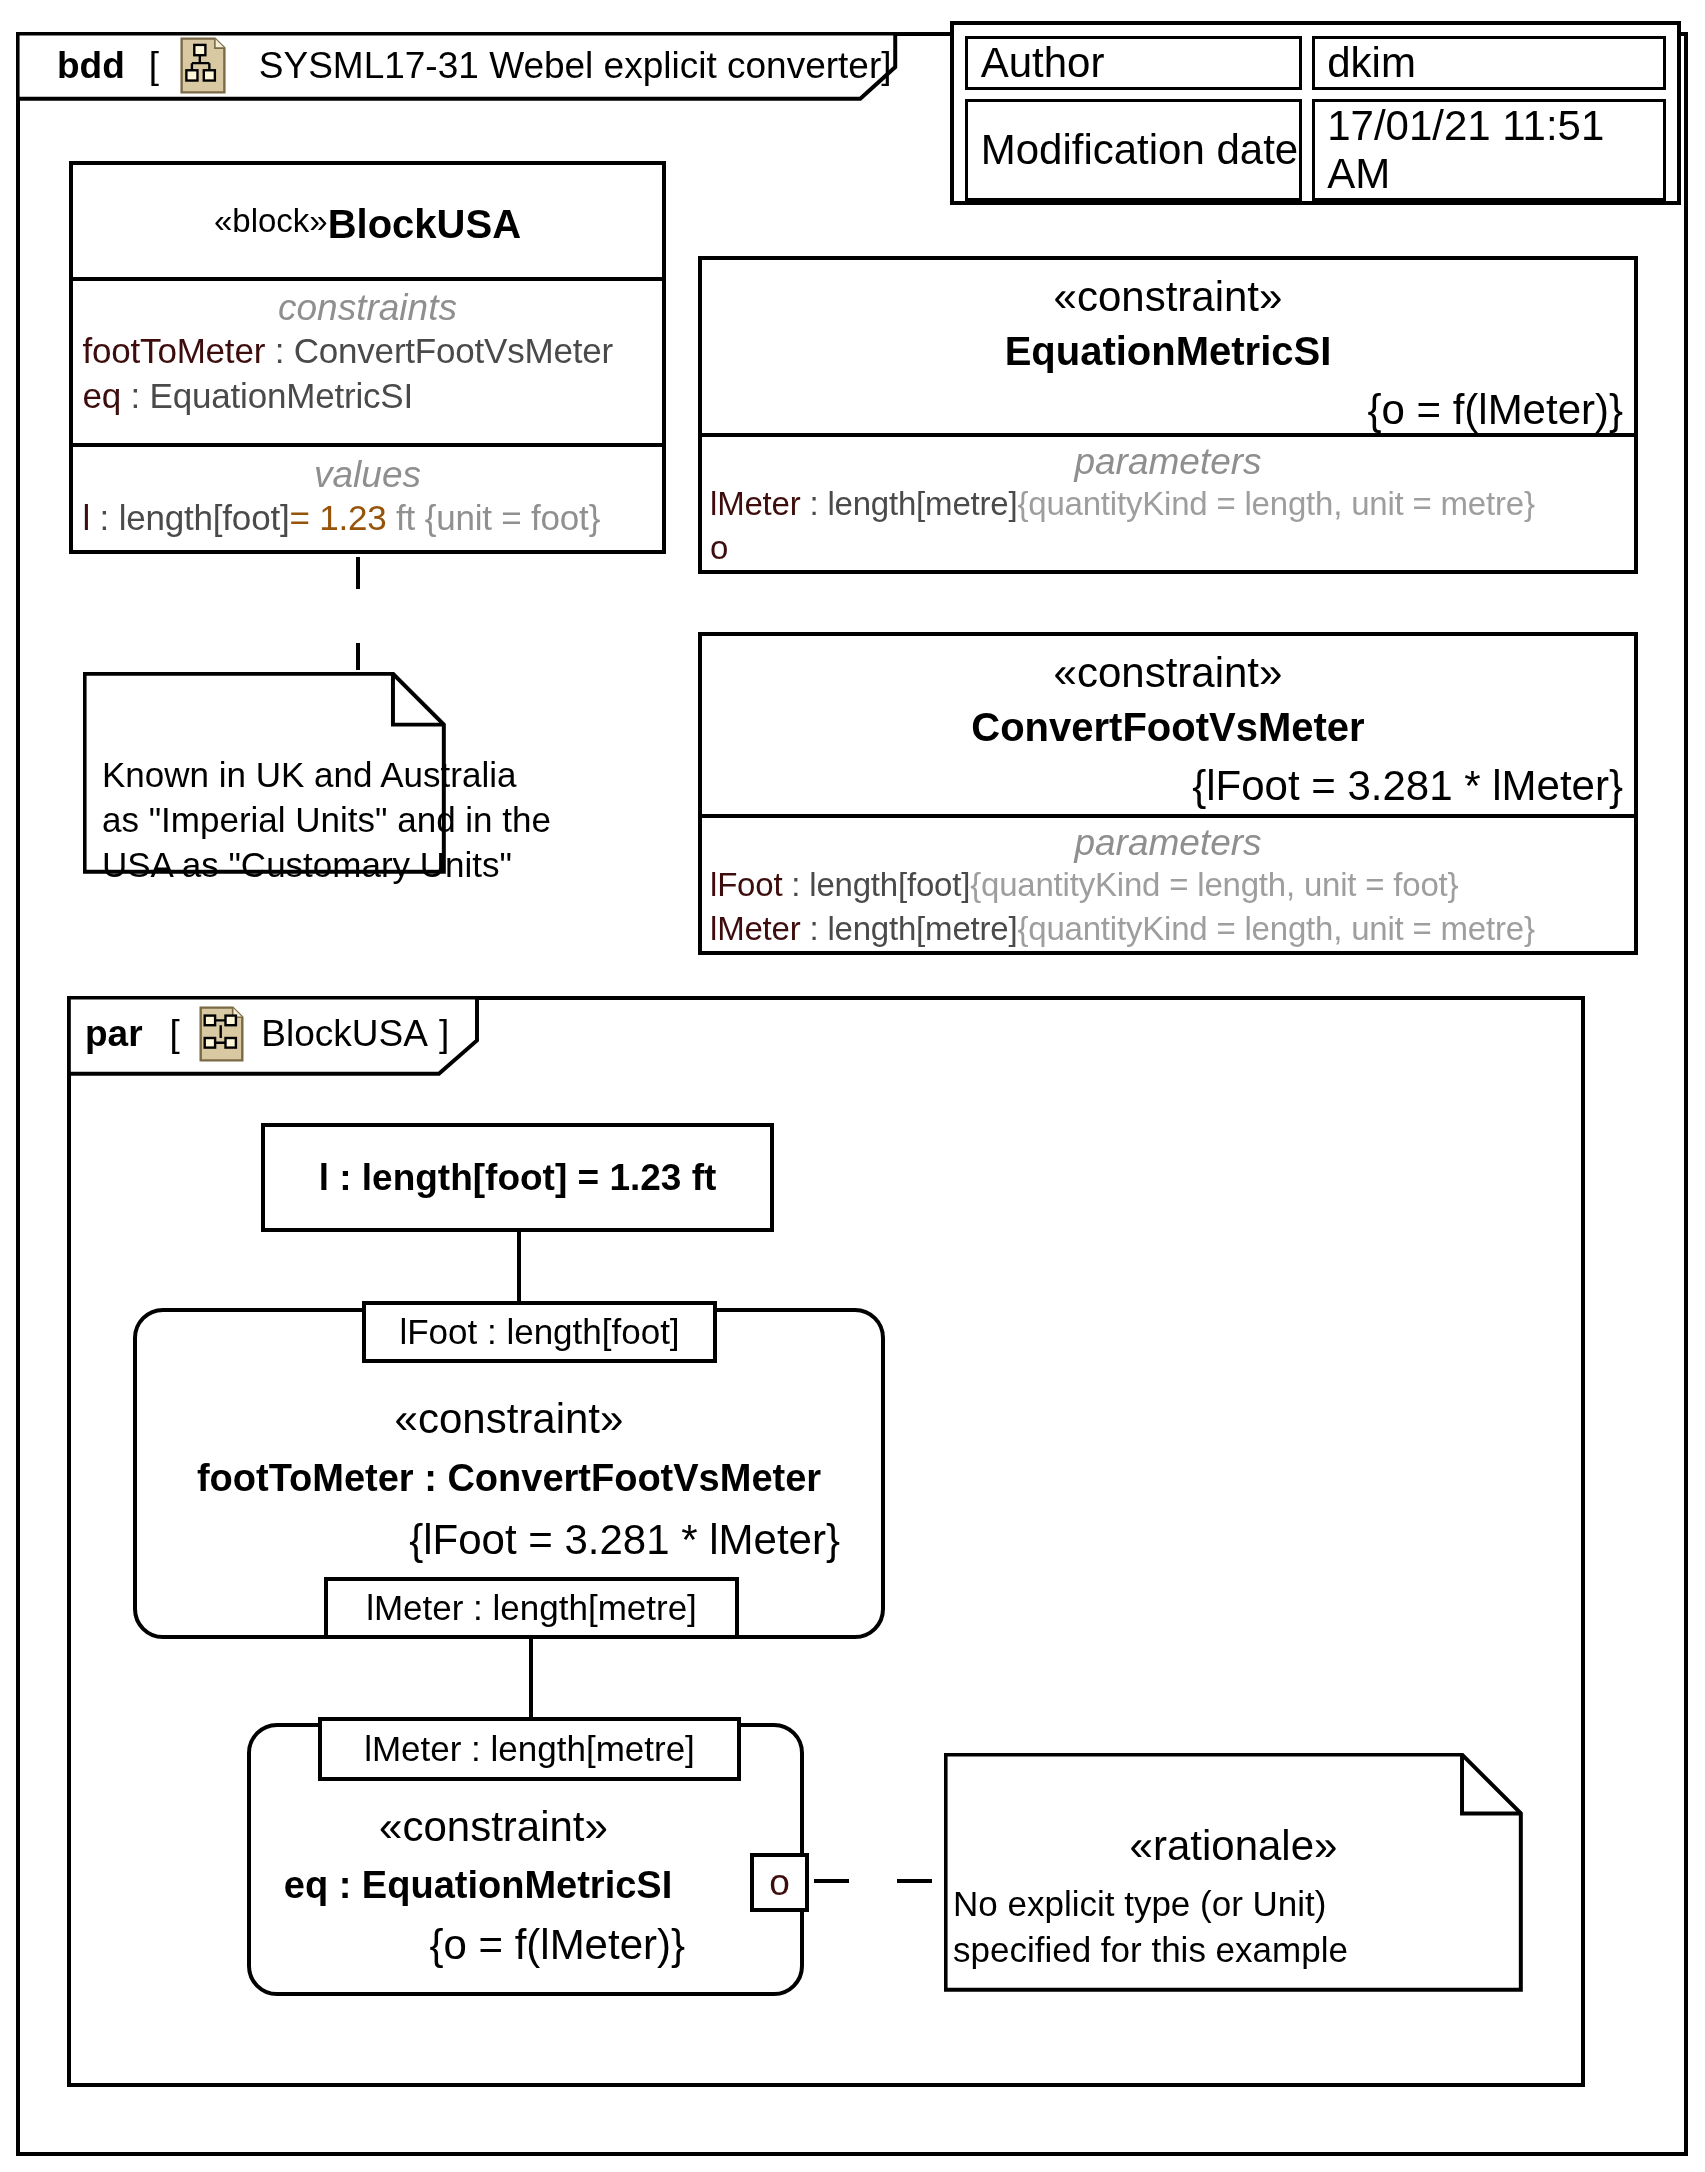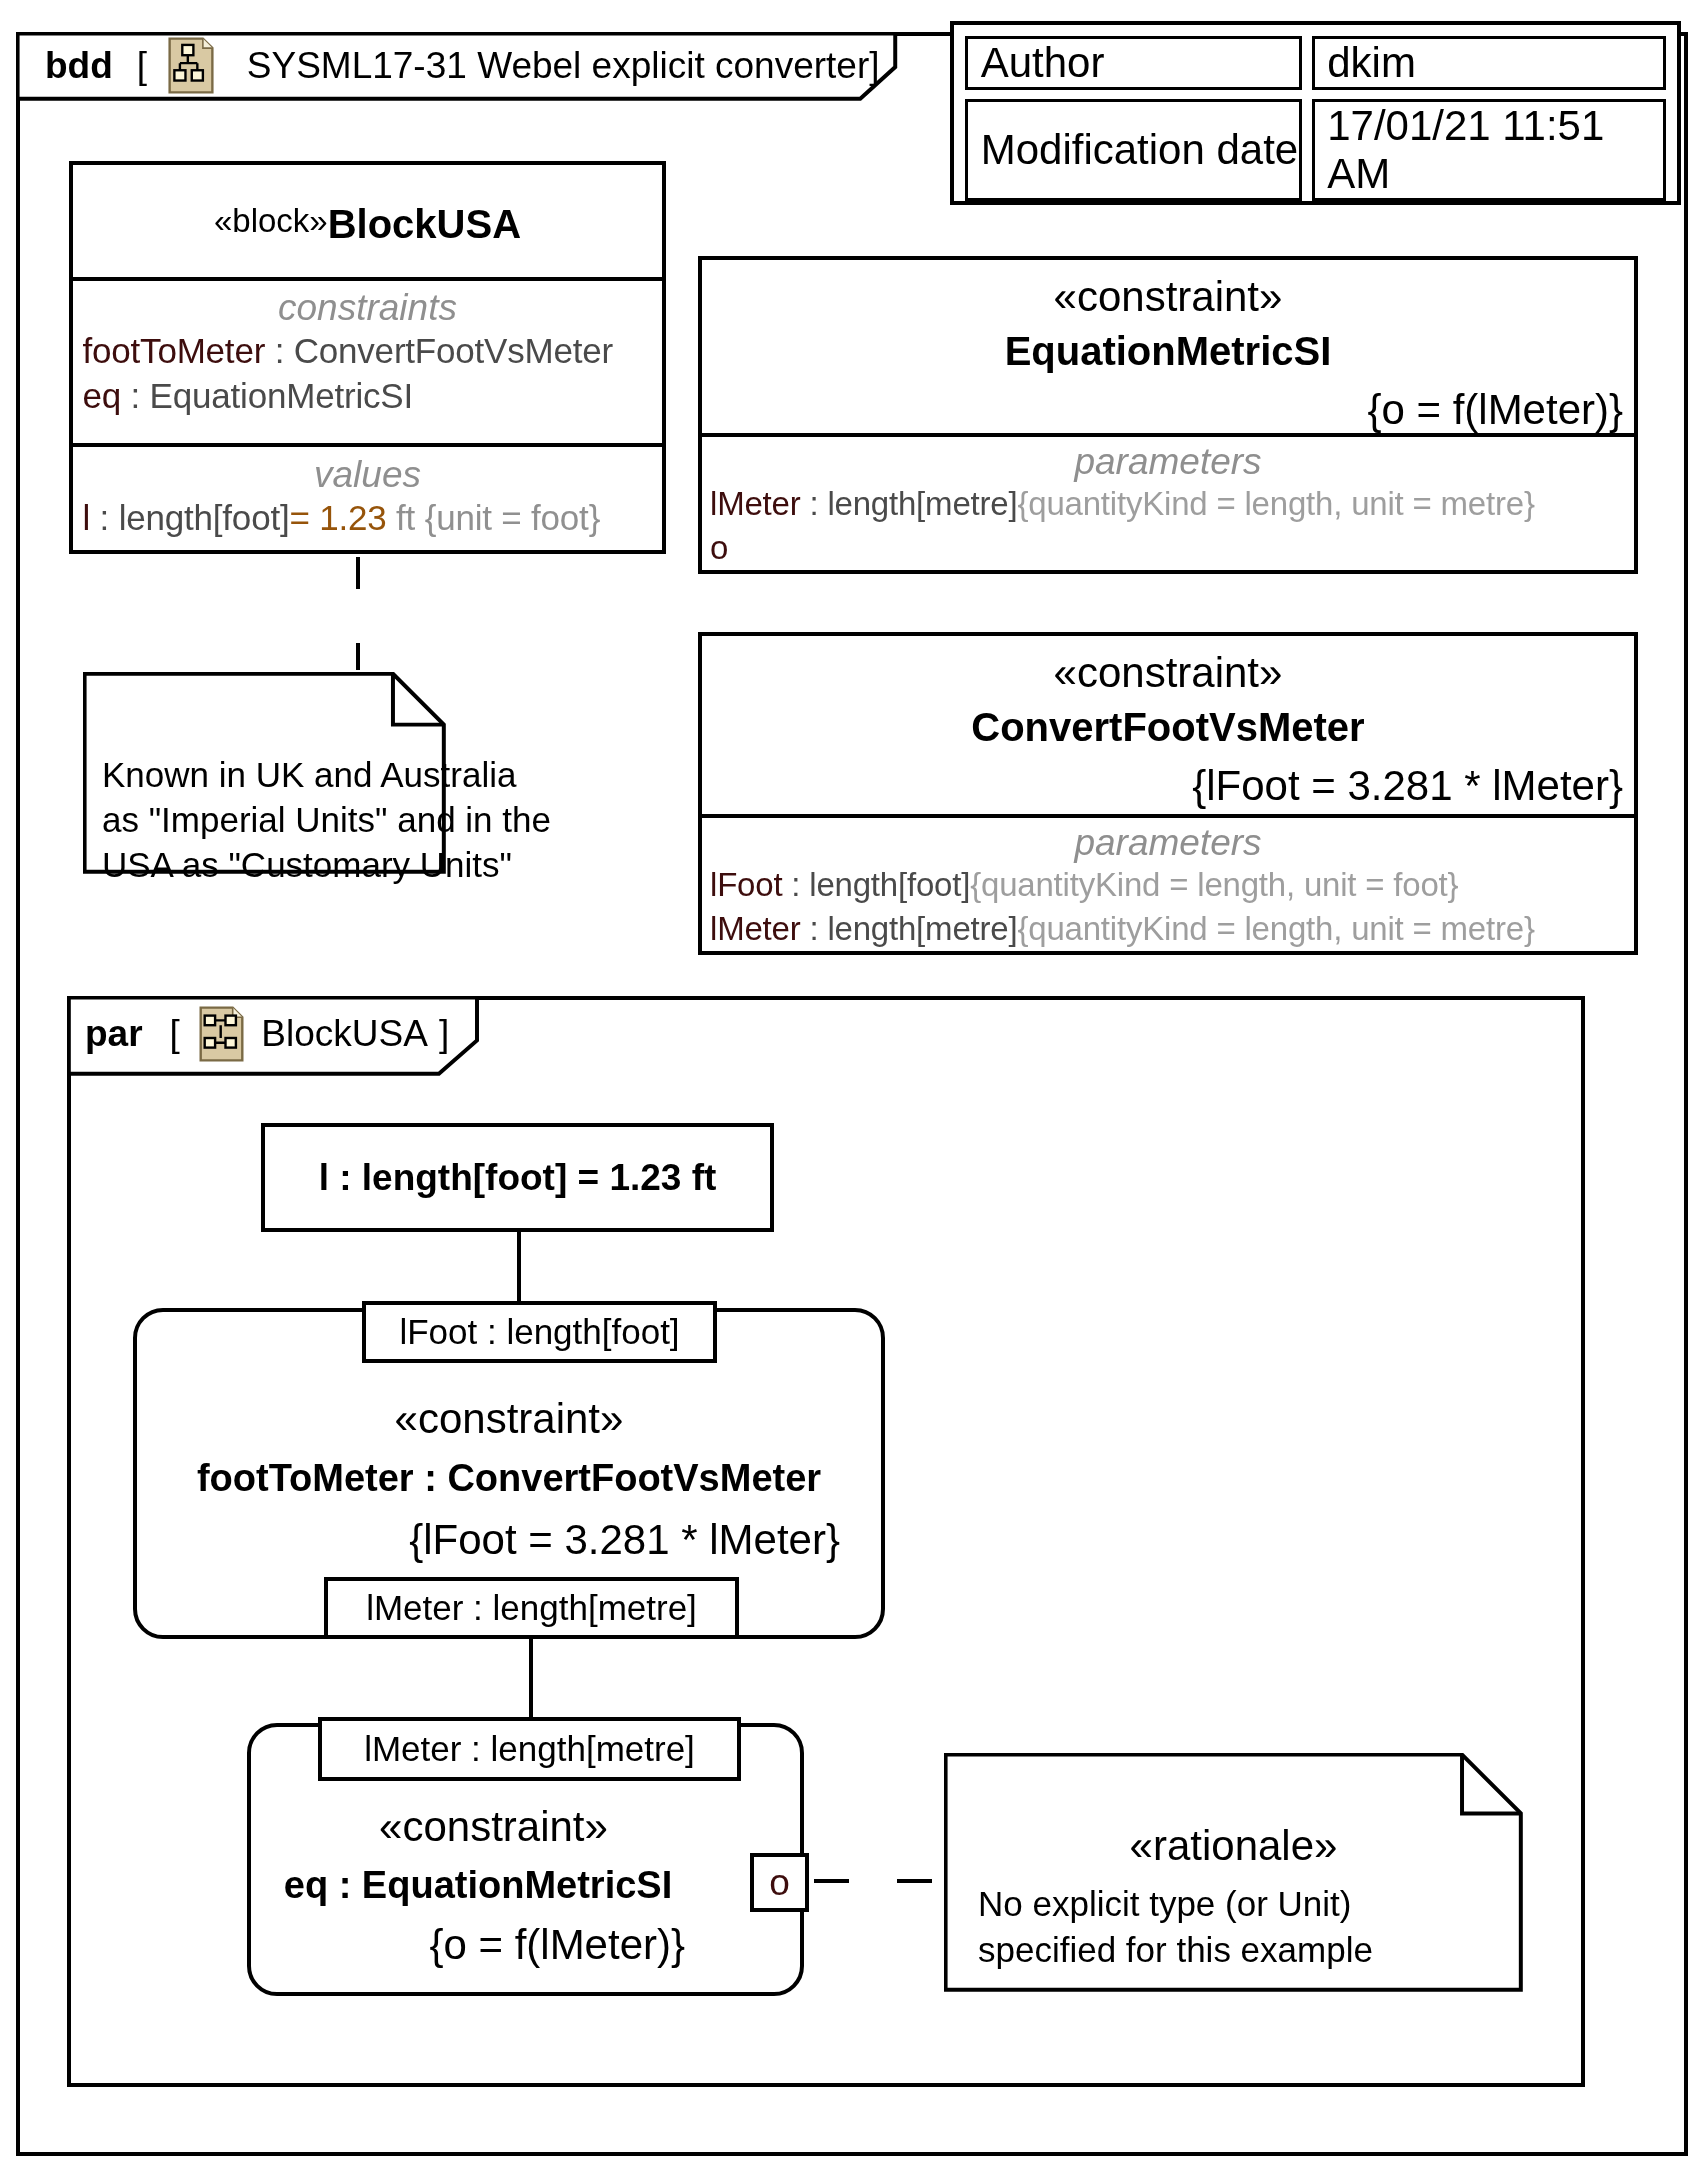--- a/index.html
+++ b/index.html
@@ -33,21 +33,21 @@
 </head>
 <body>
 
 <div class="canvas">
 
   <div class="abs b5" style="left:16px;top:32px;width:1672px;height:2124px;background:transparent;"></div>
 
   <svg class="abs" style="left:16px;top:32px;" width="884" height="70" viewBox="0 0 1112 88">
     <polygon points="2,2 1106,2 1106,44 1062,84 2,84" fill="#ffffff" stroke="#000000" stroke-width="5"></polygon>
   </svg>
-  <div class="abs flexrow" style="left:16px;top:32px;height:67px;padding-left:29px;">
+  <div class="abs flexrow" style="left:28px;top:32px;height:67px;padding-left:29px;">
     <span class="t46 bold">bdd</span>
     <span class="t46" style="margin-left:24px;">[</span>
     <svg width="46" height="57" viewBox="0 0 58 72" style="margin-left:20.7px;">
       <path d="M2,2 H44 L56,14 V70 H2 Z" fill="#d9c9a3" stroke="#7a6a45" stroke-width="3"></path>
       <path d="M44,2 L44,14 L56,14" fill="#f5efd9" stroke="#7a6a45" stroke-width="2"></path>
       <rect x="18" y="10" width="14" height="13" fill="#fdf6d8" stroke="#000" stroke-width="3"></rect>
       <rect x="8" y="42" width="14" height="13" fill="#fdf6d8" stroke="#000" stroke-width="3"></rect>
       <rect x="30" y="42" width="14" height="13" fill="#fdf6d8" stroke="#000" stroke-width="3"></rect>
       <path d="M25,23 V33 M15,33 H37 M15,33 V42 M37,33 V42" fill="none" stroke="#000" stroke-width="3"></path>
     </svg>
@@ -177,20 +177,20 @@
 
   <div class="abs" style="left:814px;top:1879px;width:130px;height:4px;
               background:repeating-linear-gradient(90deg,#000 0 35px,transparent 35px 83px);"></div>
 
   <svg class="abs" style="left:944px;top:1753px;" width="580" height="240" viewBox="0 0 730 302">
     <path d="M2,2 H652 L726,76 V298 H2 Z" fill="#ffffff" stroke="#000000" stroke-width="5"></path>
     <path d="M652,2 V76 H726" fill="none" stroke="#000000" stroke-width="5"></path>
   </svg>
   <div class="abs" style="left:944px;top:1822px;width:579px;">
     <div class="t44 center">«rationale»</div>
-    <div style="padding-left:34px;margin-top:11px;font-size:35px;line-height:46px;">
+    <div style="padding-left:9px;margin-top:11px;font-size:35px;line-height:46px;">
       <div>No explicit type (or Unit)</div>
       <div>specified for this example</div>
     </div>
   </div>
 
 </div>
 
 
 </body></html>

